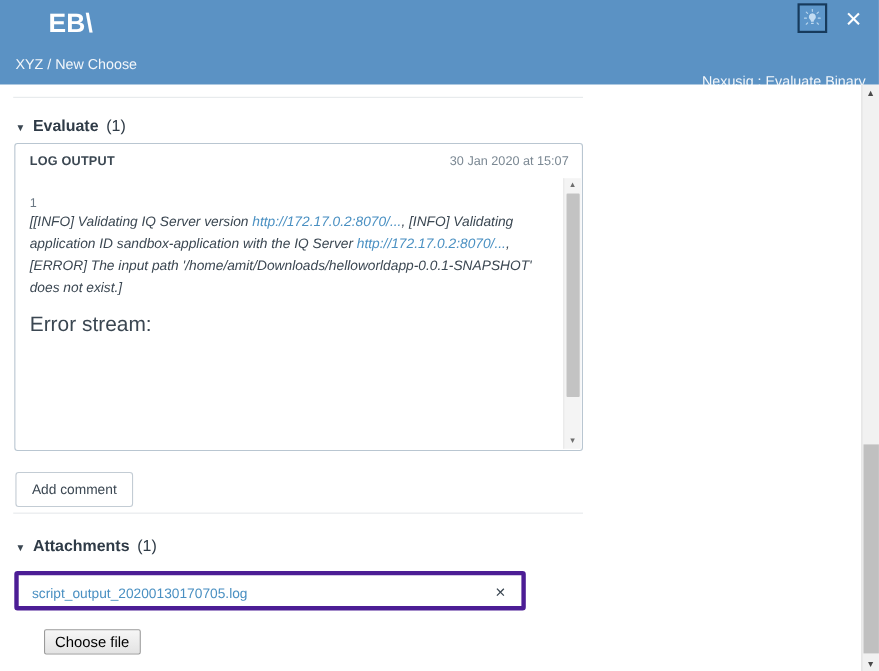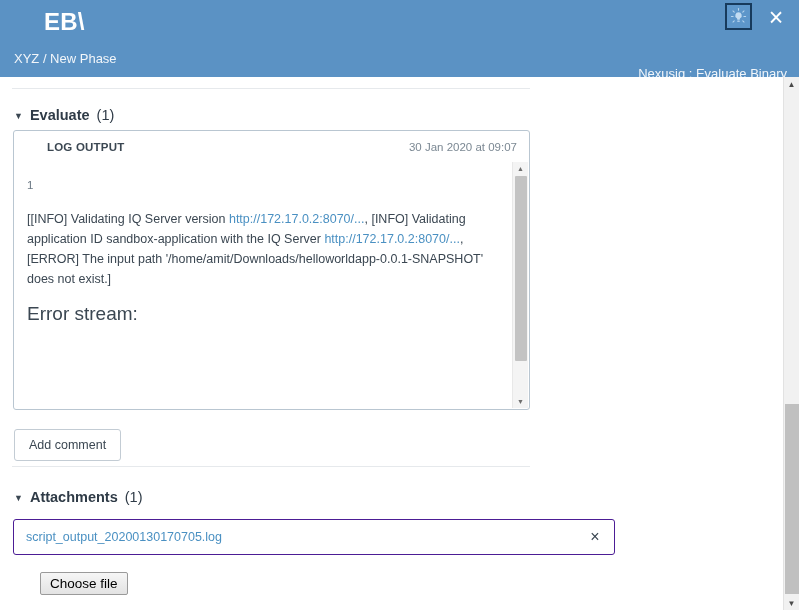--- a/index.html
+++ b/index.html
@@ -139,21 +139,20 @@
     height: 30px;
   }
   .comment-label {
     position: absolute;
     left: 13px;
     top: 10px;
     font-size: 11.5px;
     font-weight: bold;
     color: #3b4752;
     letter-spacing: 0.2px;
-    margin-left: 20px;
   }
   .comment-date {
     position: absolute;
     right: 12px;
     top: 10px;
     font-size: 11.5px;
     color: #7b8893;
   }
 
   .log-viewport {
@@ -176,22 +175,23 @@
     margin: 14px 0 0 0;
   }
   .log-val {
     font-size: 11.5px;
     color: #6b7884;
     margin: 14px 0 0 0;
   }
   .log-para {
     font-size: 12.5px;
     line-height: 20px;
-    margin: 18px 0 0 0;
-    color: #3b4752;
+    margin: 0 0 0 0;
+    color: #3b4752;
+    font-style: italic;
   }
   .log-link {
     color: #4a90c2;
     text-decoration: none;
     cursor: pointer;
   }
 
   
   .inner-scrollbar {
     position: absolute;
@@ -241,23 +241,23 @@
     border-radius: 3px;
     cursor: pointer;
     font-family: "Liberation Sans", sans-serif;
     text-align: center;
   }
 
   .attachment-row {
     position: absolute;
     left: 13px;
     top: 442px;
-    width: 602px;
+    width: 465px;
     height: 36px;
-    border: 1px solid #4c1d95;
+    border: 4px solid #4c1d95;
     border-radius: 3px;
     box-sizing: border-box;
     background: #ffffff;
   }
   .attachment-name {
     position: absolute;
     left: 12px;
     top: 10px;
     font-size: 12.5px;
     color: #4a90c2;
@@ -327,21 +327,21 @@
     height: 190px;
     background: #c0c0c0;
     cursor: pointer;
   }
 </style>
 </head>
 <body>
 
 <div class="header">
   <div class="header-title">EB\</div>
-  <div class="header-breadcrumb">XYZ / New Phase</div>
+  <div class="header-breadcrumb">XYZ / New Choose</div>
   <div class="header-context">Nexusiq : Evaluate Binary</div>
 
   <div class="idea-btn">
     <svg width="19" height="19" viewBox="0 0 24 24">
       <g stroke="#b9d6ee" stroke-width="1.3" stroke-linecap="round">
         <line x1="12" y1="2" x2="12" y2="4.2"></line>
         <line x1="5" y1="5" x2="6.6" y2="6.6"></line>
         <line x1="19" y1="5" x2="17.4" y2="6.6"></line>
         <line x1="3" y1="12" x2="5.2" y2="12"></line>
         <line x1="21" y1="12" x2="18.8" y2="12"></line>
@@ -362,21 +362,21 @@
 
   <div class="section-head head-comments">
     <span class="caret">▼</span>
     <span>Evaluate</span>
     <span class="count">(1)</span>
   </div>
 
   <div class="comment-card">
     <div class="comment-meta">
       <div class="comment-label">LOG OUTPUT</div>
-      <div class="comment-date">30 Jan 2020 at 09:07</div>
+      <div class="comment-date">30 Jan 2020 at 15:07</div>
     </div>
 
     <div class="log-viewport">
       <div class="log-body">
         <div class="log-val">1</div>
         <div class="log-para">
           <span>[[INFO] Validating IQ Server version </span><a class="log-link">http://172.17.0.2:8070/...</a><span>, [INFO] Validating application ID sandbox-application with the IQ Server </span><a class="log-link">http://172.17.0.2:8070/...</a><span>, [ERROR] The input path '/home/amit/Downloads/helloworldapp-0.0.1-SNAPSHOT' does not exist.]</span>
         </div>
         <div class="log-h">Error stream:</div>
       </div>

